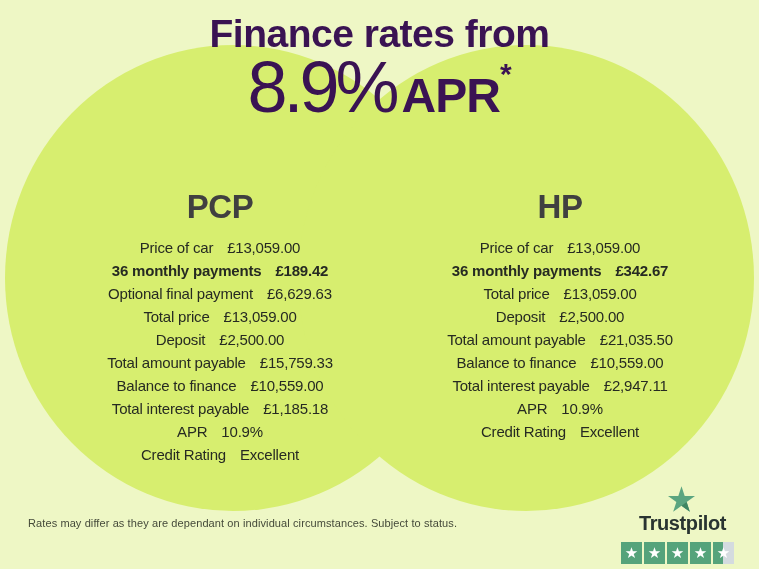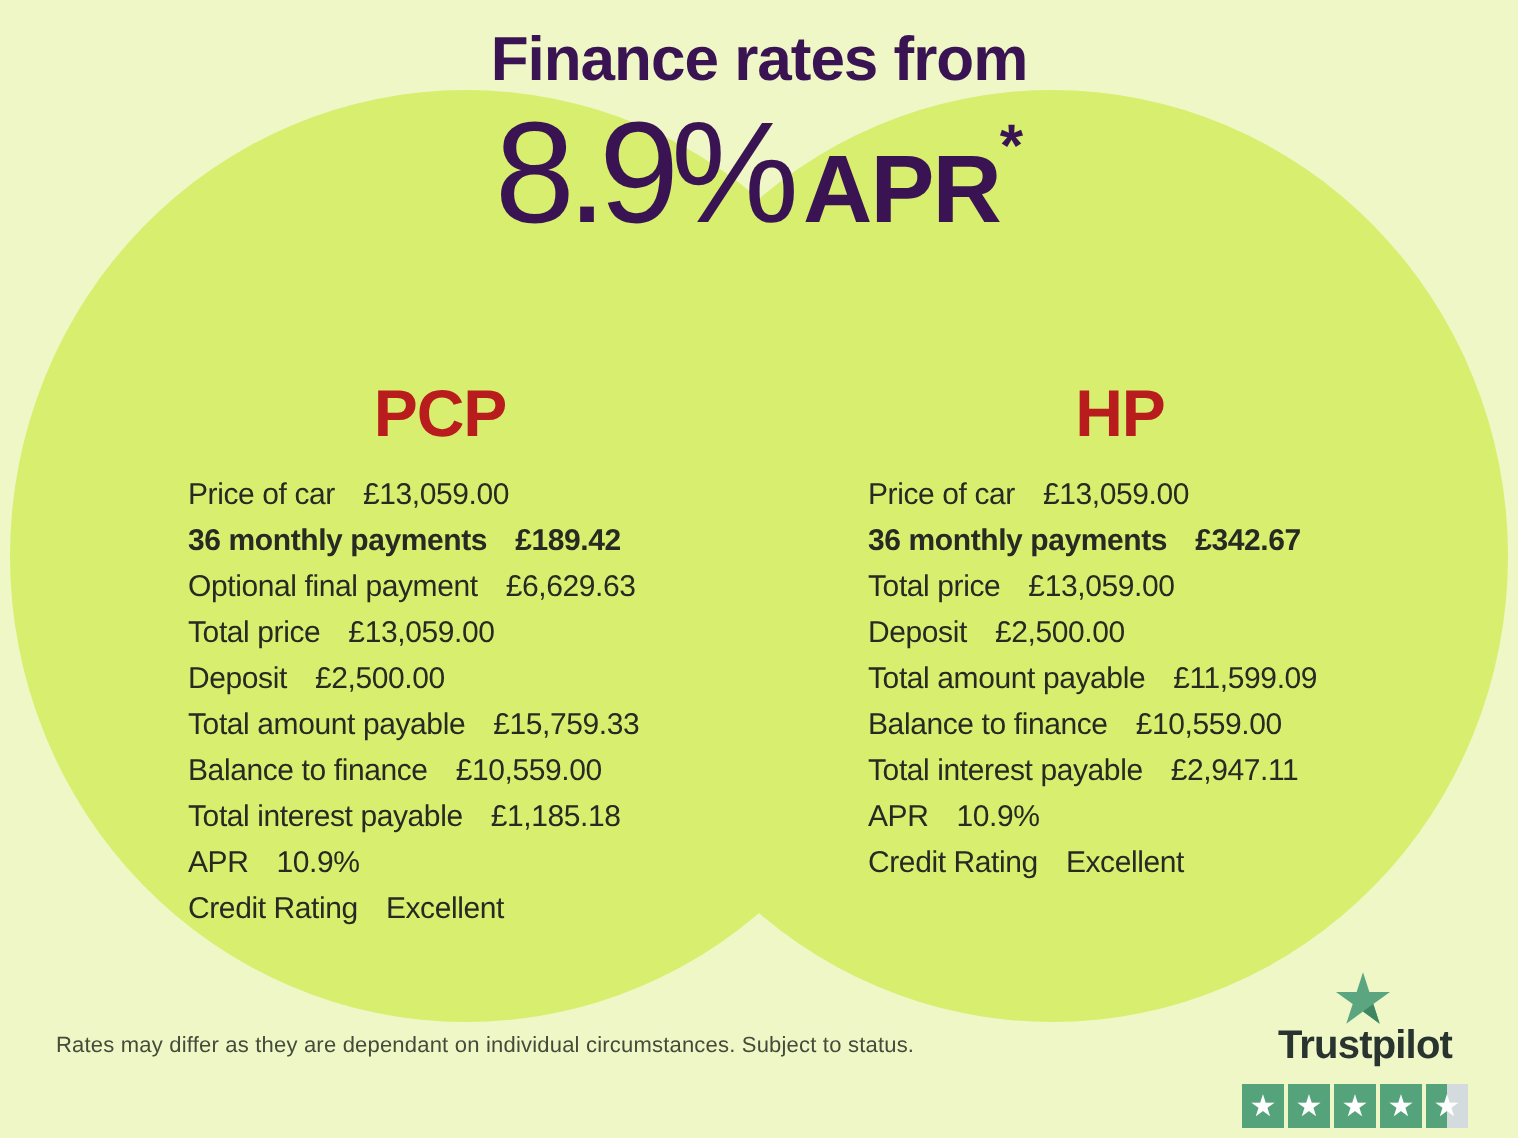--- a/index.html
+++ b/index.html
@@ -7,39 +7,39 @@
   .banner{
     position:relative;width:759px;height:569px;overflow:hidden;
     background:#eef7c5;
   }
   .circle{position:absolute;border-radius:50%;background:#d7ee6f;}
   .circle-left{left:5px;top:45px;width:456px;height:466px;}
   .circle-right{left:298px;top:45px;width:456px;height:466px;}
 
   .title{
     position:absolute;top:12px;left:0;width:100%;text-align:center;
-    font-size:31px;font-weight:700;letter-spacing:-0.5px;color:#3a1353;
+    font-size:39px;font-weight:700;letter-spacing:-0.5px;color:#3a1353;
   }
   .rate-line{
     position:absolute;top:50px;left:0;width:100%;text-align:center;
     color:#3a1353;white-space:nowrap;
   }
   .rate-big{font-size:72px;font-weight:400;letter-spacing:-4px;line-height:1.05;}
   .rate-apr{font-size:48px;font-weight:800;letter-spacing:-1px;margin-left:6px;}
   .rate-star{font-size:30px;font-weight:800;vertical-align:28px;}
 
   .col{position:absolute;top:188px;width:252px;}
   .col-pcp{left:94px;}
   .col-hp{left:434px;}
   .col h2{
     margin:0 0 10px 0;text-align:center;
-    font-size:33px;font-weight:800;letter-spacing:-0.5px;color:#b91c1c;
+    font-size:33px;font-weight:800;letter-spacing:-0.5px;color:#404040;
   }
   .row{
-    display:flex;justify-content:flex-start;align-items:baseline;
+    display:flex;justify-content:center;align-items:baseline;
     font-size:15px;line-height:23px;color:#262a22;letter-spacing:-0.2px;
   }
   .row .lbl{text-align:left;}
   .row .val{text-align:right;margin-left:14px;}
   .row.bold{font-weight:700;}
 
   .disclaimer{
     position:absolute;left:28px;top:516px;
     font-size:11px;line-height:15px;color:#454a3a;letter-spacing:0.1px;
   }
@@ -136,21 +136,21 @@
         <div class="row">
         <span class="lbl">Total price</span>
         <span class="val">£13,059.00</span>
       </div>
         <div class="row">
         <span class="lbl">Deposit</span>
         <span class="val">£2,500.00</span>
       </div>
         <div class="row">
         <span class="lbl">Total amount payable</span>
-        <span class="val">£11,599.09</span>
+        <span class="val">£21,035.50</span>
       </div>
         <div class="row">
         <span class="lbl">Balance to finance</span>
         <span class="val">£10,559.00</span>
       </div>
         <div class="row">
         <span class="lbl">Total interest payable</span>
         <span class="val">£2,947.11</span>
       </div>
         <div class="row">

